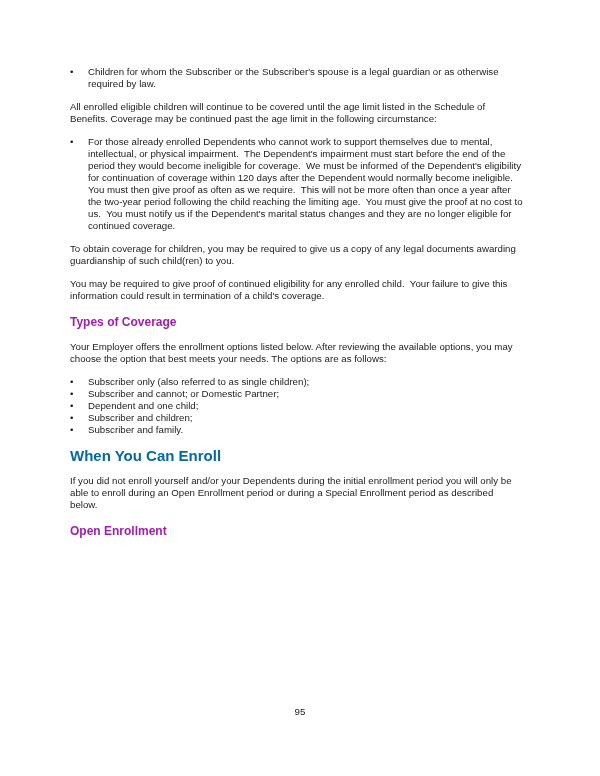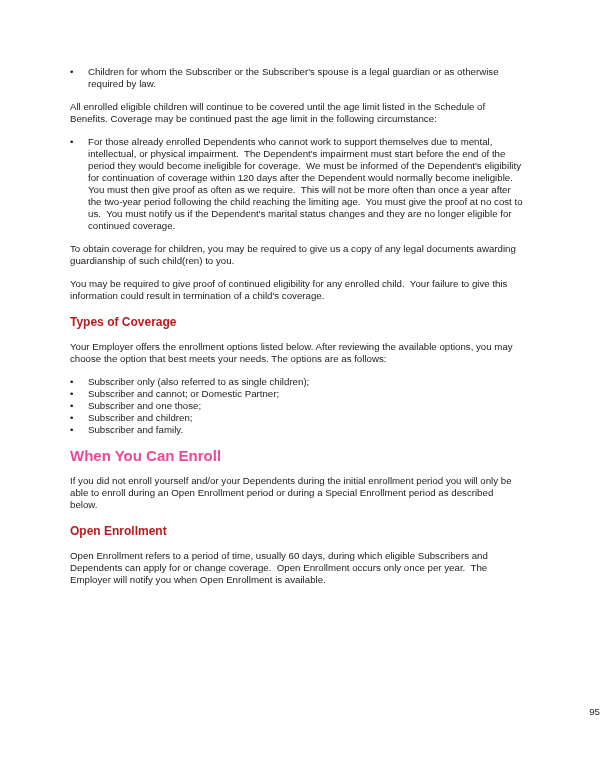--- a/index.html
+++ b/index.html
@@ -42,35 +42,35 @@
   }
   .bullet-text {
     white-space: pre-wrap;
     flex: 1 1 auto;
   }
   h1.doc-h1 {
     font-size: 15px;
     line-height: 18px;
     font-weight: bold;
     margin: 8px 0 10px 0;
-    color: #ec4899;
+    color: #0369a1;
   }
   h2.doc-h2 {
     font-size: 12px;
     line-height: 14px;
     font-weight: bold;
     margin: 13px 0 12px 0;
-    color: #b91c1c;
+    color: #a21caf;
   }
   .page-number {
     position: absolute;
     top: 706px;
     left: 0;
     width: 600px;
-    text-align: right;
+    text-align: center;
     font-size: 9.7px;
     color: #1b1b1b;
   }
 </style>
 </head>
 <body>
 
 <div class="page">
 
   <div class="bullet-item">
@@ -109,21 +109,21 @@
     <div class="bullet-item">
       <span class="bullet-marker">•</span>
       <span class="bullet-text">Subscriber only (also referred to as single children);</span>
     </div>
     <div class="bullet-item">
       <span class="bullet-marker">•</span>
       <span class="bullet-text">Subscriber and cannot; or Domestic Partner;</span>
     </div>
     <div class="bullet-item">
       <span class="bullet-marker">•</span>
-      <span class="bullet-text">Subscriber and one those;</span>
+      <span class="bullet-text">Dependent and one child;</span>
     </div>
     <div class="bullet-item">
       <span class="bullet-marker">•</span>
       <span class="bullet-text">Subscriber and children;</span>
     </div>
     <div class="bullet-item">
       <span class="bullet-marker">•</span>
       <span class="bullet-text">Subscriber and family.</span>
     </div>
   </div>
@@ -131,19 +131,16 @@
   <h1 class="doc-h1">When You Can Enroll</h1>
 
 
 
   <p class="para">If you did not enroll yourself and/or your Dependents during the initial enrollment period you will only be
 able to enroll during an Open Enrollment period or during a Special Enrollment period as described
 below.</p>
 
   <h2 class="doc-h2">Open Enrollment</h2>
 
-  <p class="para">Open Enrollment refers to a period of time, usually 60 days, during which eligible Subscribers and
-Dependents can apply for or change coverage.  Open Enrollment occurs only once per year.  The
-Employer will notify you when Open Enrollment is available.</p>
 
   <div class="page-number">95</div>
 
 </div>
 
 </body></html>

